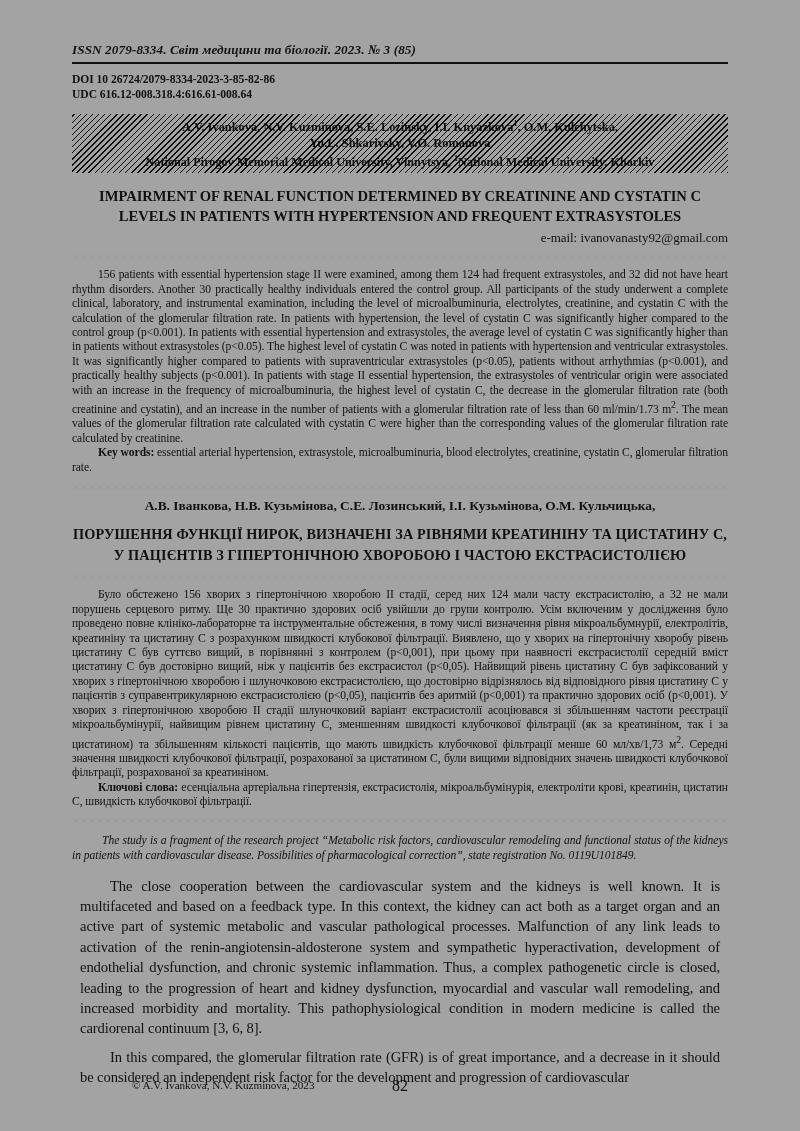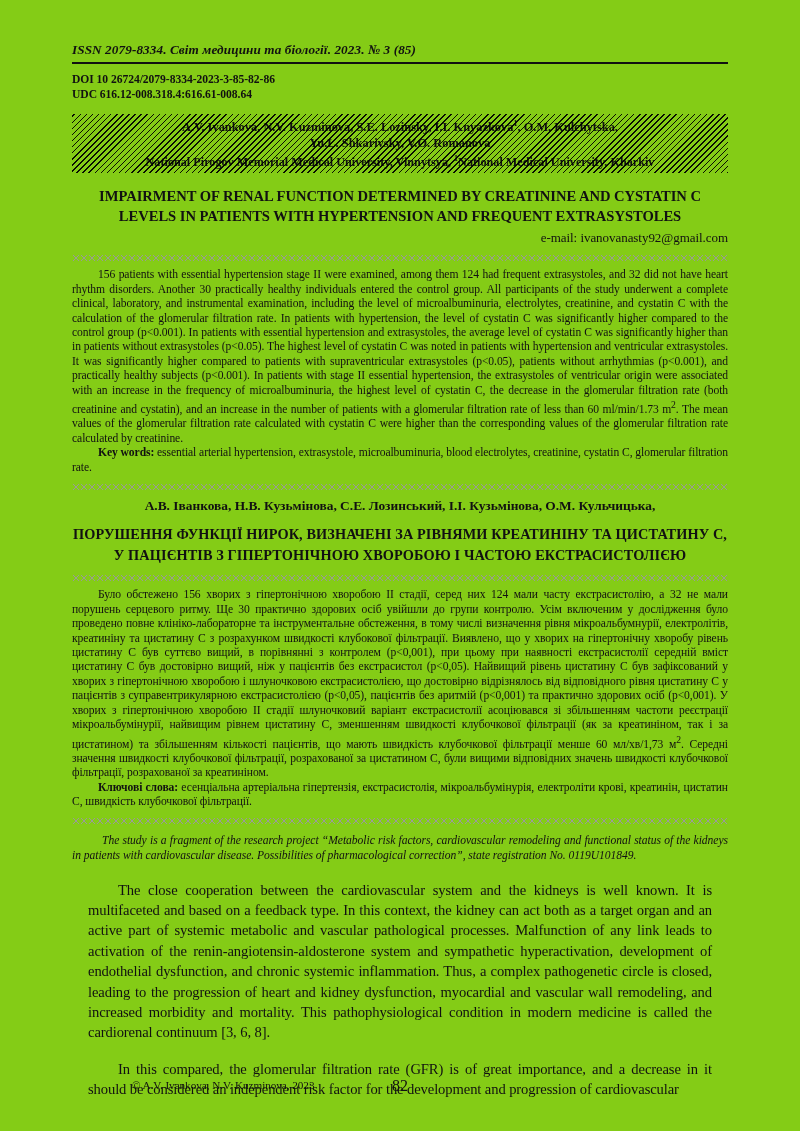--- a/index.html
+++ b/index.html
@@ -9,21 +9,21 @@
   }
   body {
     font-family: "Liberation Serif", "DejaVu Serif", serif;
     color: #111111;
   }
   .page {
     position: relative;
     width: 800px;
     height: 1131px;
     margin: 0 auto;
-    background: #84cc16;
+    background: #a3a3a3;
     box-sizing: border-box;
     padding: 42px 72px 0 72px;
     overflow: hidden;
   }
 
   
   .running-head {
     font-style: italic;
     font-weight: bold;
     font-size: 13.2px;
@@ -148,21 +148,21 @@
   .funding .indent { display: inline-block; width: 30px; }
 
   
   .body-text {
     margin-top: 12px;
     text-align: justify;
     font-size: 14.6px;
     line-height: 20.4px;
     letter-spacing: -0.1px;
   }
-  .body-text p { margin: 16px; }
+  .body-text p { margin: 8px; }
   .body-text .indent { display: inline-block; width: 30px; }
 
   
   .footer {
     position: absolute;
     left: 72px;
     right: 72px;
     bottom: 30px;
     height: 26px;
   }

